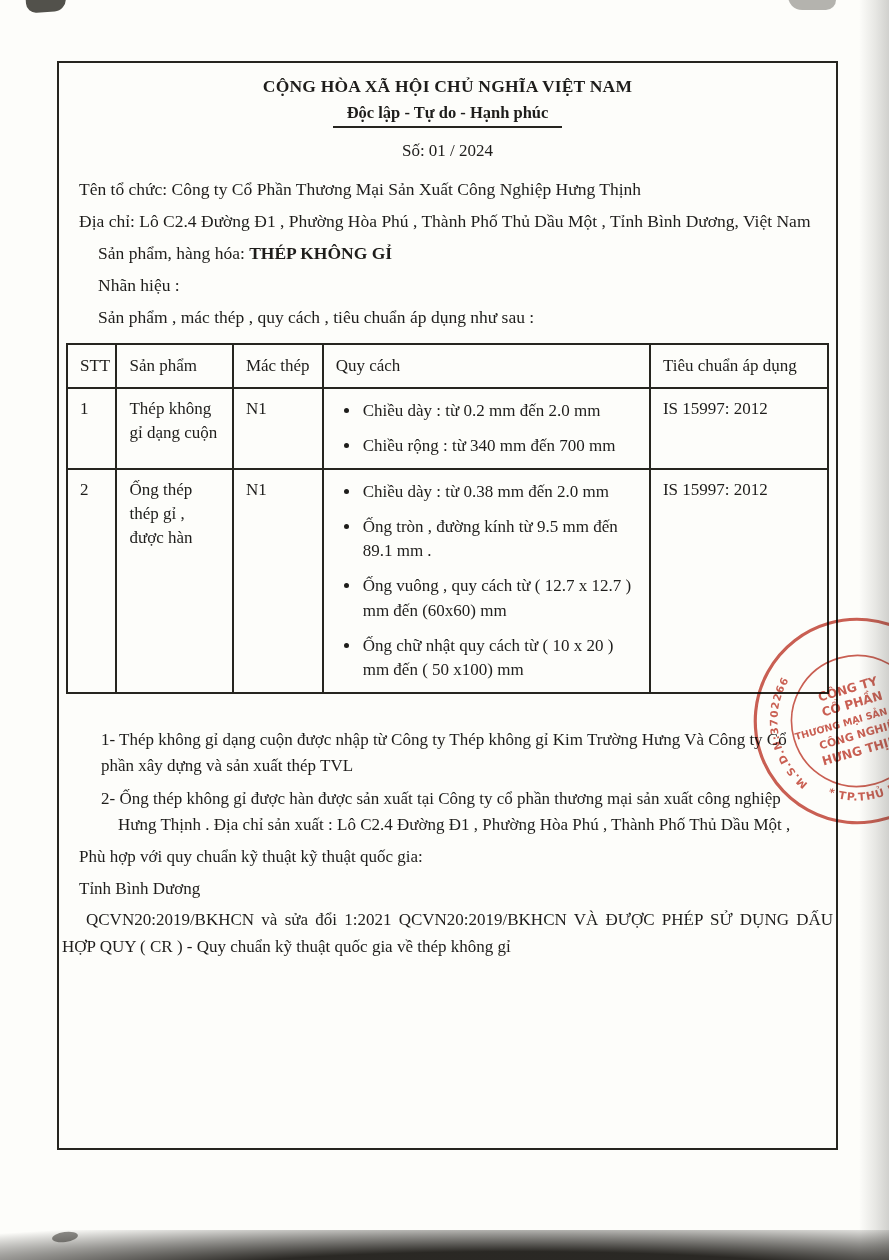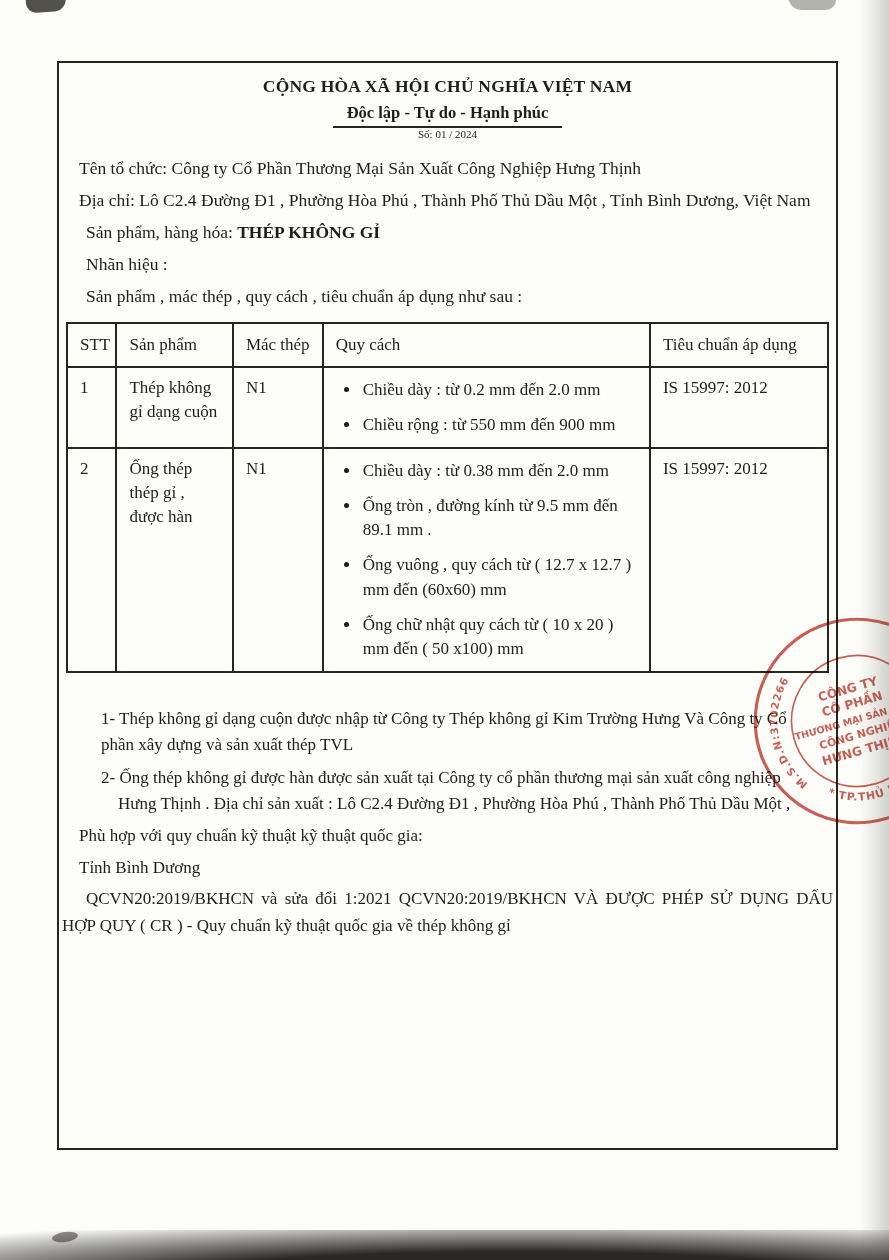--- a/index.html
+++ b/index.html
@@ -50,25 +50,25 @@
     padding: 13px 20px 0;
   }
   .center { text-align: center; }
   .nat-title { font-size: 17.5px; font-weight: bold; letter-spacing: .2px; }
   .motto {
     display: inline-block; font-size: 16.5px; font-weight: bold;
     padding: 2px 14px 3px; margin-top: 4px;
     border-bottom: 2px solid #26251f;
   }
   .doc-title { font-size: 23px; font-weight: bold; margin-top: 26px; letter-spacing: .5px; }
-  .doc-number { font-size: 11px; }
+  .doc-number { font-size: 17px; margin-top: 13px; }
 
   .para { font-size: 17.5px; line-height: 1.54; margin-top: 5px; }
   .para.first { margin-top: 15px; }
-  .para.indent { padding-left: 7px; }
+  .para.indent { padding-left: 7px; margin-left: 12px; }
   .bold { font-weight: bold; }
 
   
   table.spec-table {
     border-collapse: collapse; table-layout: fixed;
     width: calc(100% + 26px); margin: 12px -13px 0;
   }
   .spec-table th, .spec-table td {
     border: 2px solid #26251f;
     font-weight: normal; text-align: left; vertical-align: top;
@@ -144,21 +144,21 @@
         </tr>
       </thead>
       <tbody>
         <tr>
           <td class="td-stt">1</td>
           <td class="td-product">Thép không gỉ dạng cuộn</td>
           <td>N1</td>
           <td>
             <ul class="spec-list">
               <li>Chiều dày : từ 0.2 mm đến 2.0 mm</li>
-              <li>Chiều rộng : từ 550 mm đến 900 mm</li>
+              <li>Chiều rộng : từ 340 mm đến 700 mm</li>
             </ul>
           </td>
           <td>IS 15997: 2012</td>
         </tr>
         <tr>
           <td class="td-stt">2</td>
           <td class="td-product">Ống thép thép gỉ , được hàn</td>
           <td>N1</td>
           <td>
             <ul class="spec-list">

